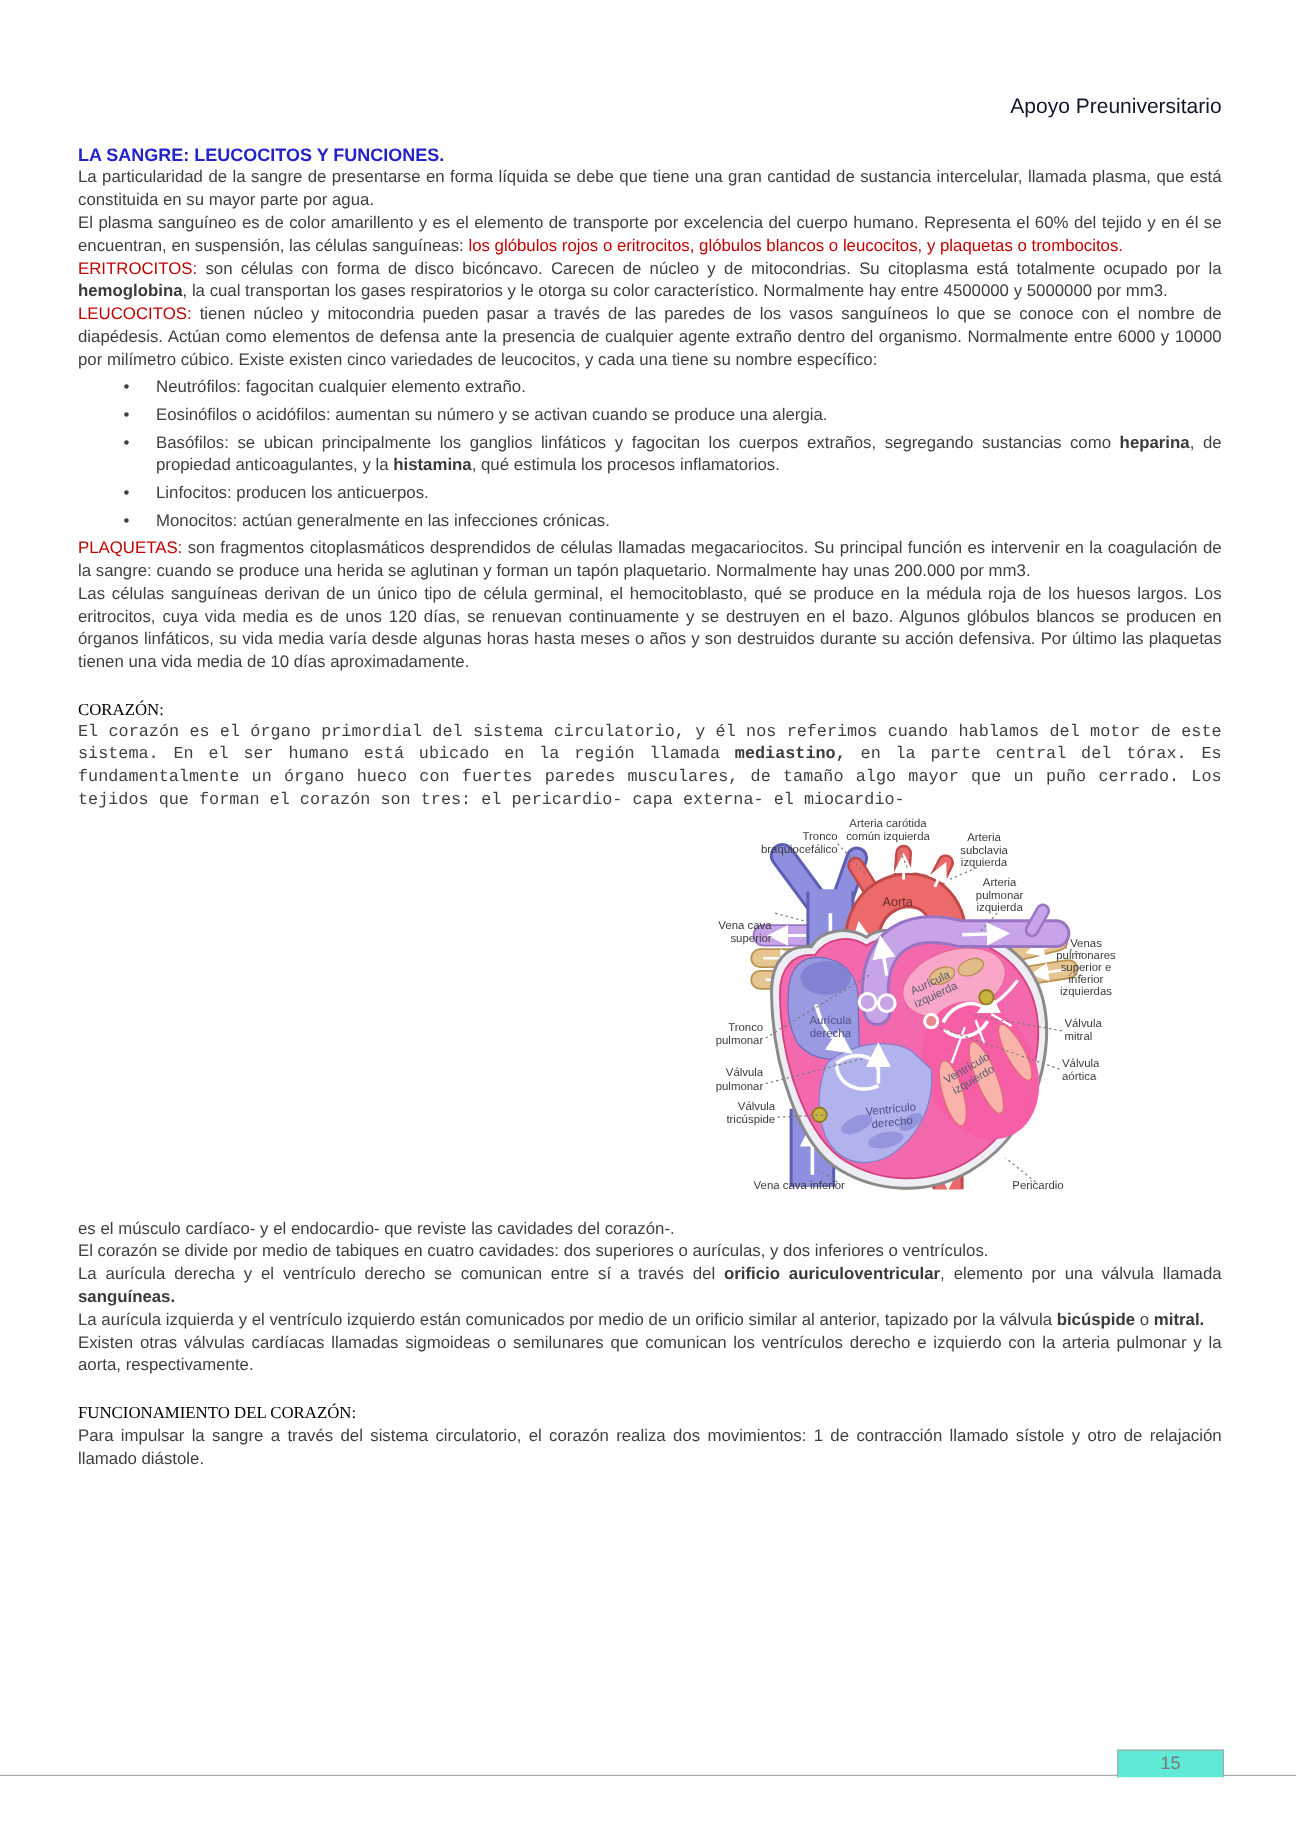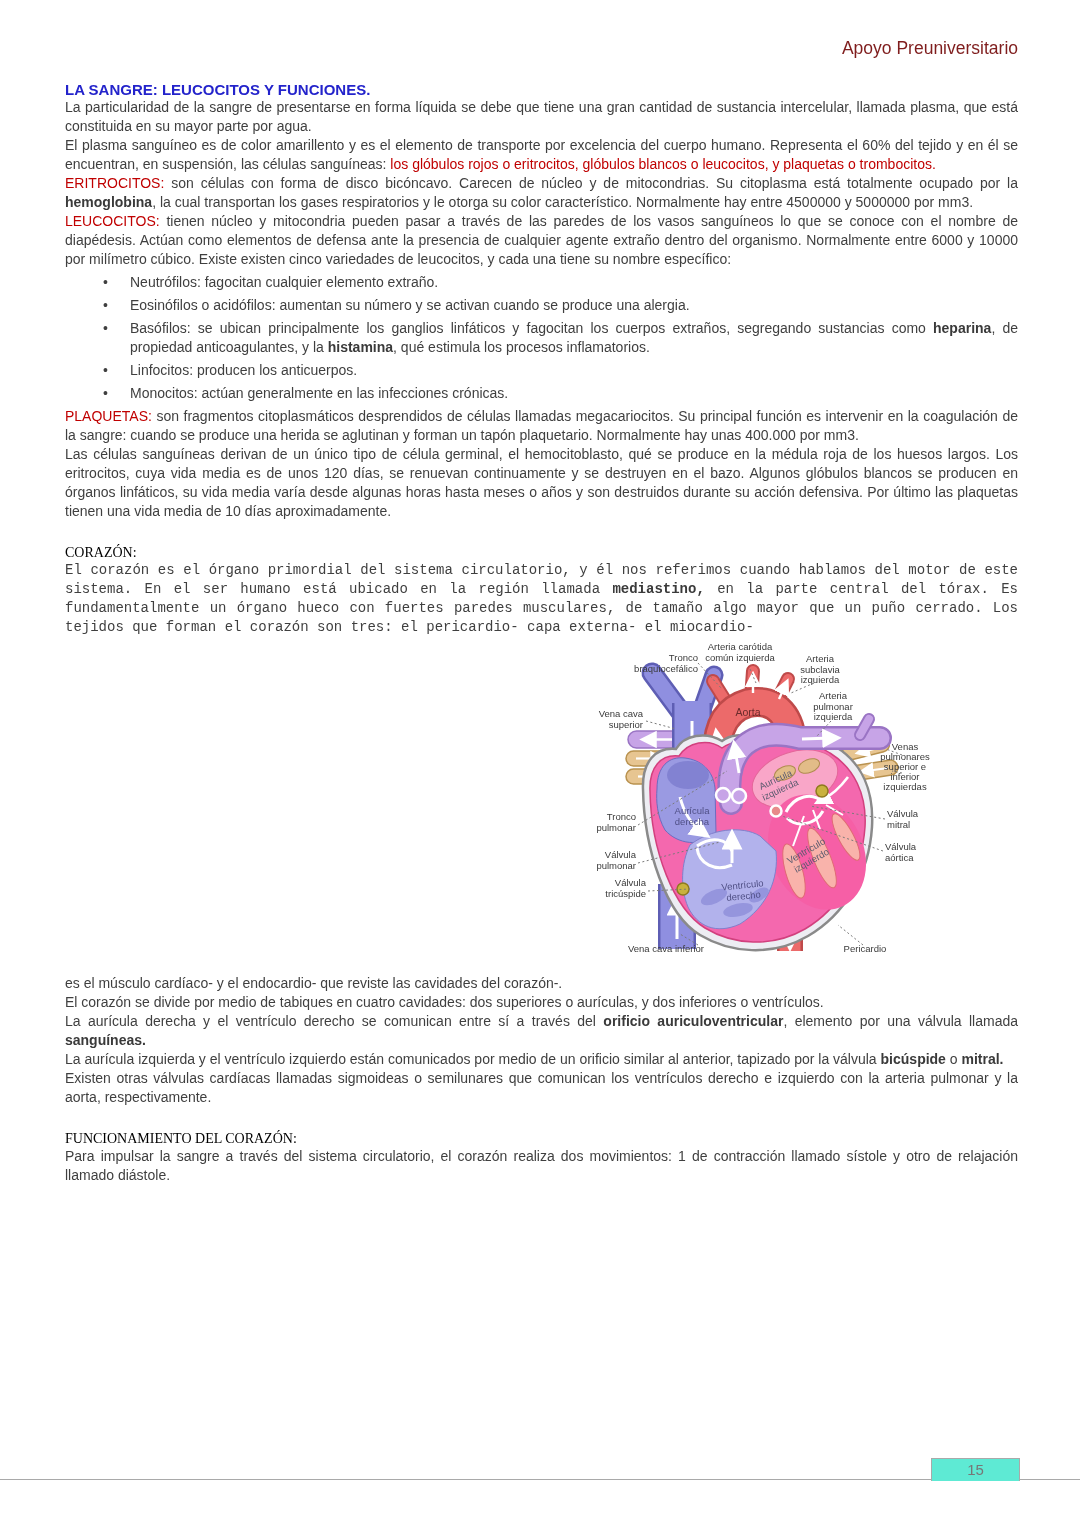--- a/index.html
+++ b/index.html
@@ -1,19 +1,19 @@
 <!DOCTYPE html>
 <html><head>
 <meta charset="utf-8">
 <style>
   html,body{margin:0;padding:0;background:#ffffff;}
   .page{position:relative;width:1080px;height:1527px;background:#fff;overflow:hidden;
         font-family:"Liberation Sans",sans-serif;color:#3f3f3f;}
   .content{position:absolute;left:65px;top:0;width:953px;}
-  .brand{display:block;text-align:right;margin-top:38px;font-size:17.5px;color:#7f1d1d;}
+  .brand{display:block;text-align:right;margin-top:78px;font-size:17.5px;color:#0f172a;}
   .doc-title{margin:22px 0 0 0;font-size:15px;font-weight:bold;color:#2323cb;}
   p.body{margin:0;font-size:14px;line-height:19px;text-align:justify;}
   .mt-line{margin-top:19px;}
   .mt-first{margin-top:22px;}
   .red{color:#c00000;}
   b{color:#3a3a3a;}
   ul.bullets{list-style:none;margin:3px 0 0 0;padding:0;}
   ul.bullets li{position:relative;padding-left:65px;font-size:14px;line-height:19px;
                 text-align:justify;margin-top:4px;}
   ul.bullets li::before{content:"\2022";position:absolute;left:38px;top:0;color:#3f3f3f;}
@@ -56,21 +56,21 @@
     <p class="body"><span class="red">LEUCOCITOS:</span><span> tienen núcleo y mitocondria pueden pasar a través de las paredes de los vasos sanguíneos lo que se conoce con el nombre de diapédesis. Actúan como elementos de defensa ante la presencia de cualquier agente extraño dentro del organismo. Normalmente entre 6000 y 10000 por milímetro cúbico. Existe existen cinco variedades de leucocitos, y cada una tiene su nombre específico:</span></p>
 
     <ul class="bullets">
       <li><span>Neutrófilos: fagocitan cualquier elemento extraño.</span></li>
       <li><span>Eosinófilos o acidófilos: aumentan su número y se activan cuando se produce una alergia.</span></li>
       <li><span>Basófilos: se ubican principalmente los ganglios linfáticos y fagocitan los cuerpos extraños, segregando sustancias como </span><b>heparina</b><span>, de propiedad anticoagulantes, y la </span><b>histamina</b><span>, qué estimula los procesos inflamatorios.</span></li>
       <li><span>Linfocitos: producen los anticuerpos.</span></li>
       <li><span>Monocitos: actúan generalmente en las infecciones crónicas.</span></li>
     </ul>
 
-    <p class="body" style="margin-top:4px"><span class="red">PLAQUETAS:</span><span> son fragmentos citoplasmáticos desprendidos de células llamadas megacariocitos. Su principal función es intervenir en la coagulación de la sangre: cuando se produce una herida se aglutinan y forman un tapón plaquetario. Normalmente hay unas 400.000 por mm3.</span></p>
+    <p class="body" style="margin-top:4px"><span class="red">PLAQUETAS:</span><span> son fragmentos citoplasmáticos desprendidos de células llamadas megacariocitos. Su principal función es intervenir en la coagulación de la sangre: cuando se produce una herida se aglutinan y forman un tapón plaquetario. Normalmente hay unas 200.000 por mm3.</span></p>
 
     <p class="body mt-line"><span>Las células sanguíneas derivan de un único tipo de célula germinal, el hemocitoblasto, qué se produce en la médula roja de los huesos largos. Los eritrocitos, cuya vida media es de unos 120 días, se renuevan continuamente y se destruyen en el bazo. Algunos glóbulos blancos se producen en órganos linfáticos, su vida media varía desde algunas horas hasta meses o años y son destruidos durante su acción defensiva. Por último las plaquetas tienen una vida media de 10 días aproximadamente.</span></p>
 
 
     <h3 class="h-plain">CORAZÓN:</h3>
 
     <p class="body mt-22"><span>El corazón es el órgano primordial del sistema circulatorio, y él nos referimos cuando hablamos del motor de este sistema. En el ser humano está ubicado en la región llamada </span><b>mediastino,</b><span> en la parte central del tórax. Es fundamentalmente un órgano hueco con fuertes paredes musculares, de tamaño algo mayor que un puño cerrado. Los tejidos que forman el corazón son tres: el pericardio- capa externa- el miocardio-</span></p>
 
     <figure class="heart-figure">
       <svg viewBox="0 0 438 325" width="438" height="325">
@@ -215,21 +215,21 @@
       <div class="dlab r" style="right:320px;top:14px;">Tronco
 braquiocefálico</div>
       <div class="dlab cx" style="left:160px;top:3px;">Arteria carótida
 común izquierda</div>
       <div class="dlab cx" style="left:240px;top:15px;">Arteria
 subclavia
 izquierda</div>
       <div class="dlab cx" style="left:253px;top:52px;">Arteria
 pulmonar
 izquierda</div>
-      <div class="dlab r" style="right:375px;top:70px;text-align:right;">Vena cava
+      <div class="dlab r" style="right:375px;top:88px;text-align:right;">Vena cava
 superior</div>
       <div class="dlab cx aorta-lab" style="left:168px;top:68px;">Aorta</div>
       <div class="dlab cx tight" style="left:325px;top:103px;">Venas
 pulmonares
 superior e
 inferior
 izquierdas</div>
       <div class="dlab cc in-gray" style="left:198px;top:146px;transform:translate(-50%,-50%) rotate(-25deg);">Aurícula
 izquierda</div>
       <div class="dlab r" style="right:382px;top:173px;">Tronco

